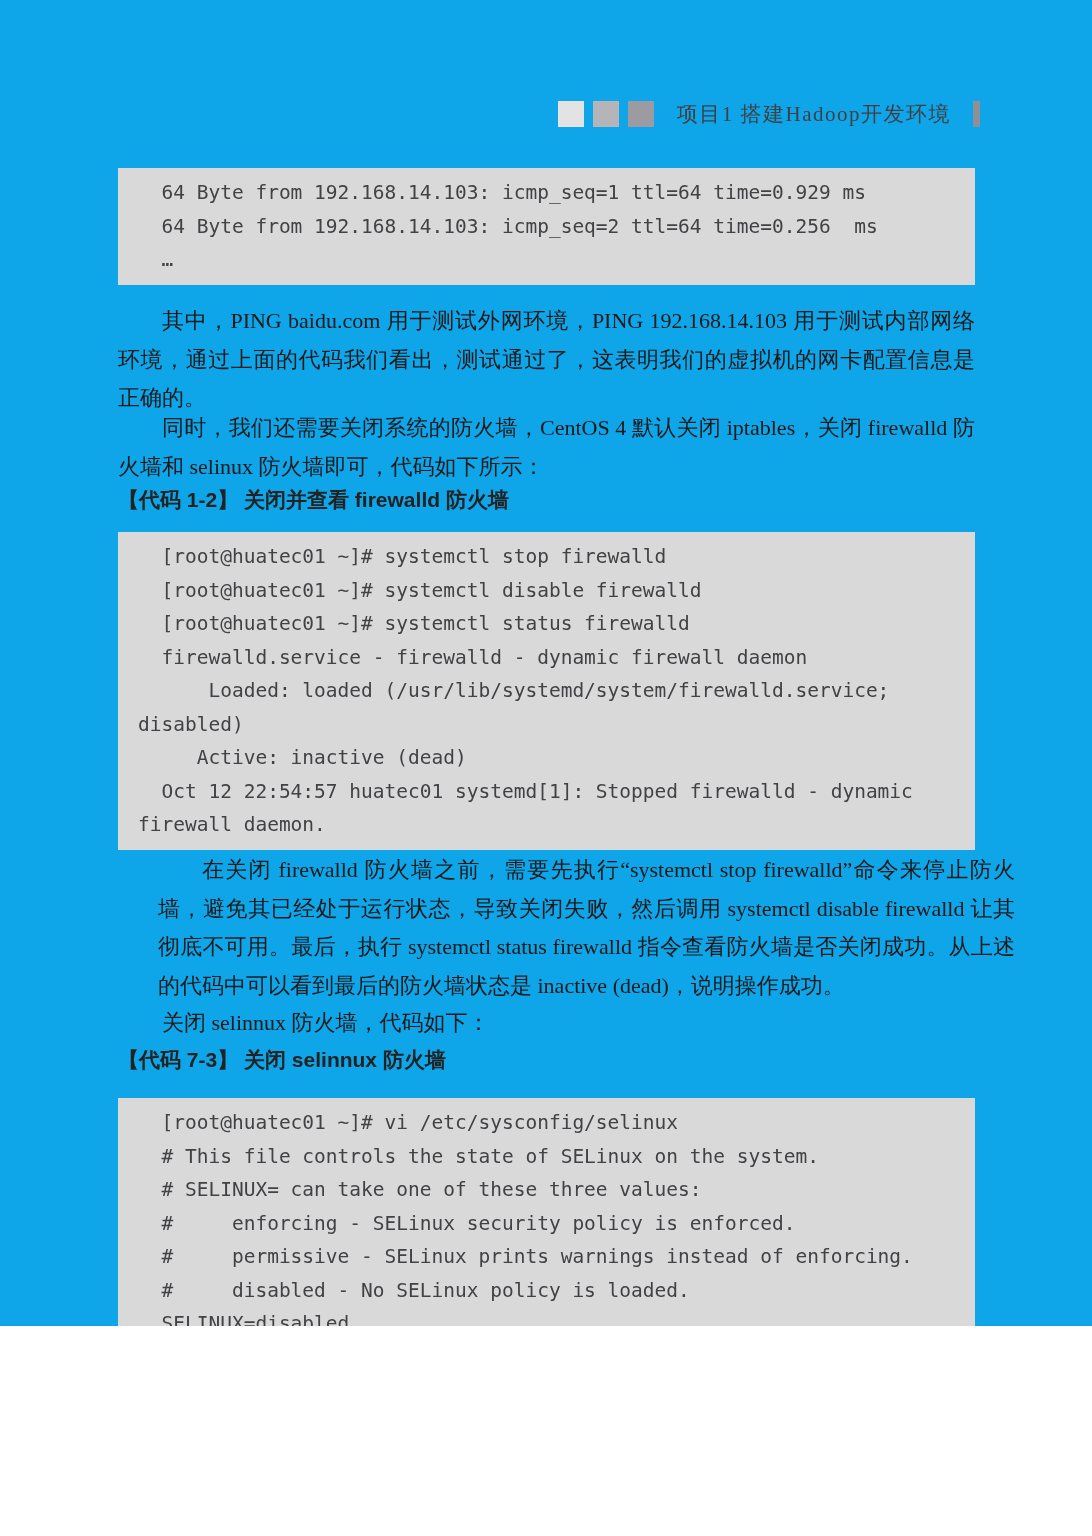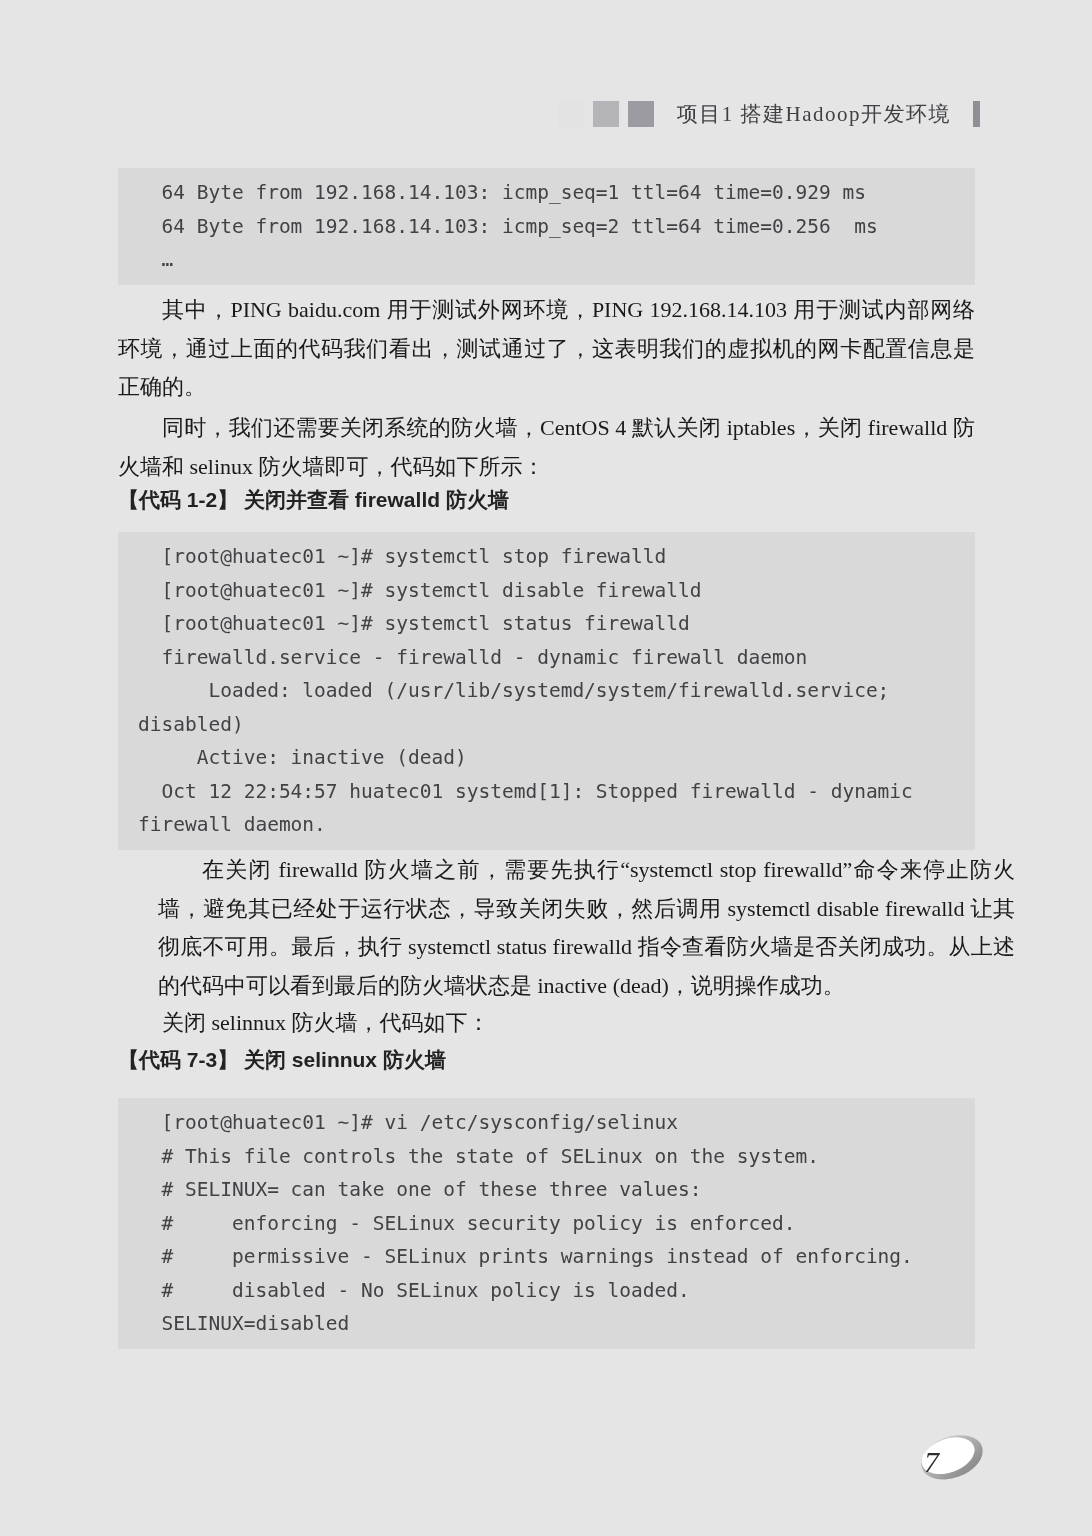--- a/index.html
+++ b/index.html
@@ -1,20 +1,20 @@
 <!DOCTYPE html>
 <html><head>
 <meta charset="utf-8">
 <style>
   html, body { margin: 0; padding: 0; background: #ffffff; }
   .page {
     position: relative;
     width: 1092px;
-    height: 1536px;
-    background: #e5e5e5;
+    height: 1326px;
+    background: #0ea5e9;
     overflow: hidden;
     font-family: "Liberation Serif", "DejaVu Serif", serif;
     color: #1a1a1a;
   }
 
   
   .running-head {
     position: absolute;
     top: 100px;
     right: 112px;
@@ -92,21 +92,21 @@
     <span class="head-sq" style="background: rgb(181, 181, 185);"></span>
     <span class="head-sq" style="background: rgb(155, 155, 161);"></span>
     <span class="head-title">项目1 搭建Hadoop开发环境</span>
     <span class="head-bar" style="background: rgb(143, 143, 149);"></span>
   </div>
 
   <pre class="codeblock abs" style="top:168px;">  64 Byte from 192.168.14.103: icmp_seq=1 ttl=64 time=0.929 ms
   64 Byte from 192.168.14.103: icmp_seq=2 ttl=64 time=0.256  ms
   …</pre>
 
-  <p class="para abs" style="top:291px;">其中，PING baidu.com 用于测试外网环境，PING 192.168.14.103 用于测试内部网络环境，通过上面的代码我们看出，测试通过了，这表明我们的虚拟机的网卡配置信息是正确的。</p>
+  <p class="para abs" style="top:302px;">其中，PING baidu.com 用于测试外网环境，PING 192.168.14.103 用于测试内部网络环境，通过上面的代码我们看出，测试通过了，这表明我们的虚拟机的网卡配置信息是正确的。</p>
 
   <p class="para abs" style="top:409px;">同时，我们还需要关闭系统的防火墙，CentOS 4 默认关闭 iptables，关闭 firewalld 防火墙和 selinux 防火墙即可，代码如下所示：</p>
 
   <p class="caption abs" style="top:486px;">【代码 1-2】 关闭并查看 firewalld 防火墙</p>
 
   <pre class="codeblock abs" style="top:532px;">  [root@huatec01 ~]# systemctl stop firewalld
   [root@huatec01 ~]# systemctl disable firewalld
   [root@huatec01 ~]# systemctl status firewalld
   firewalld.service - firewalld - dynamic firewall daemon
       Loaded: loaded (/usr/lib/systemd/system/firewalld.service;

